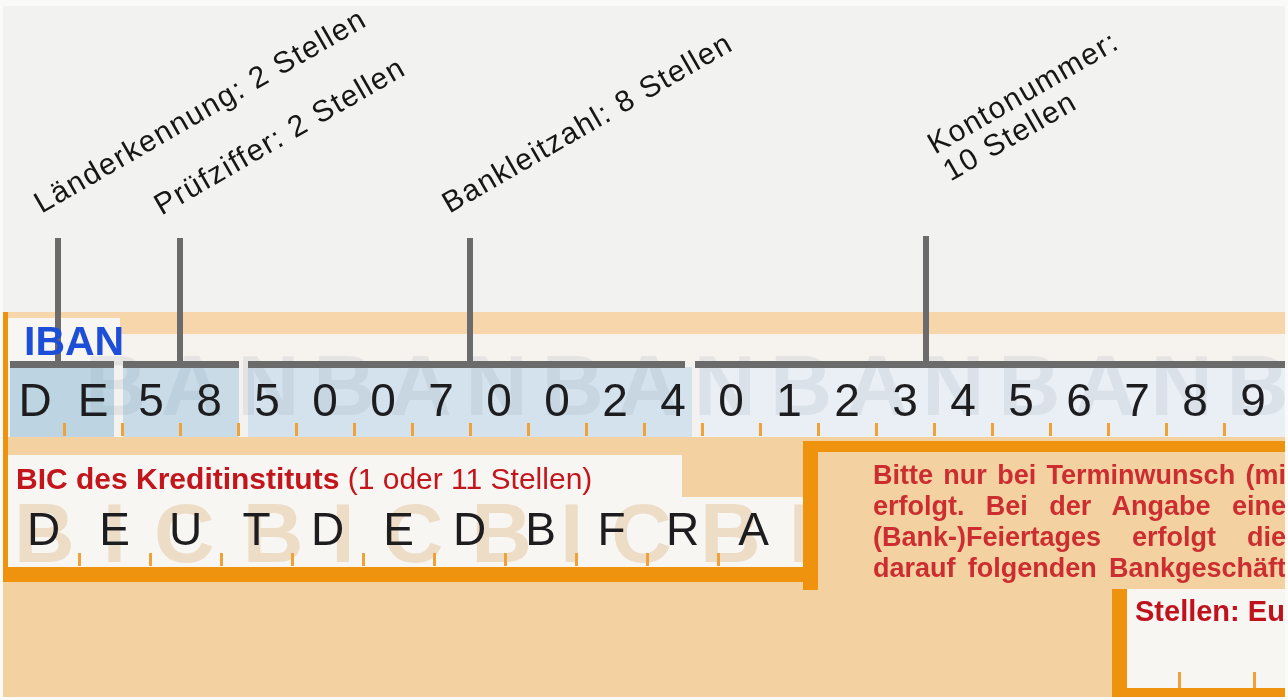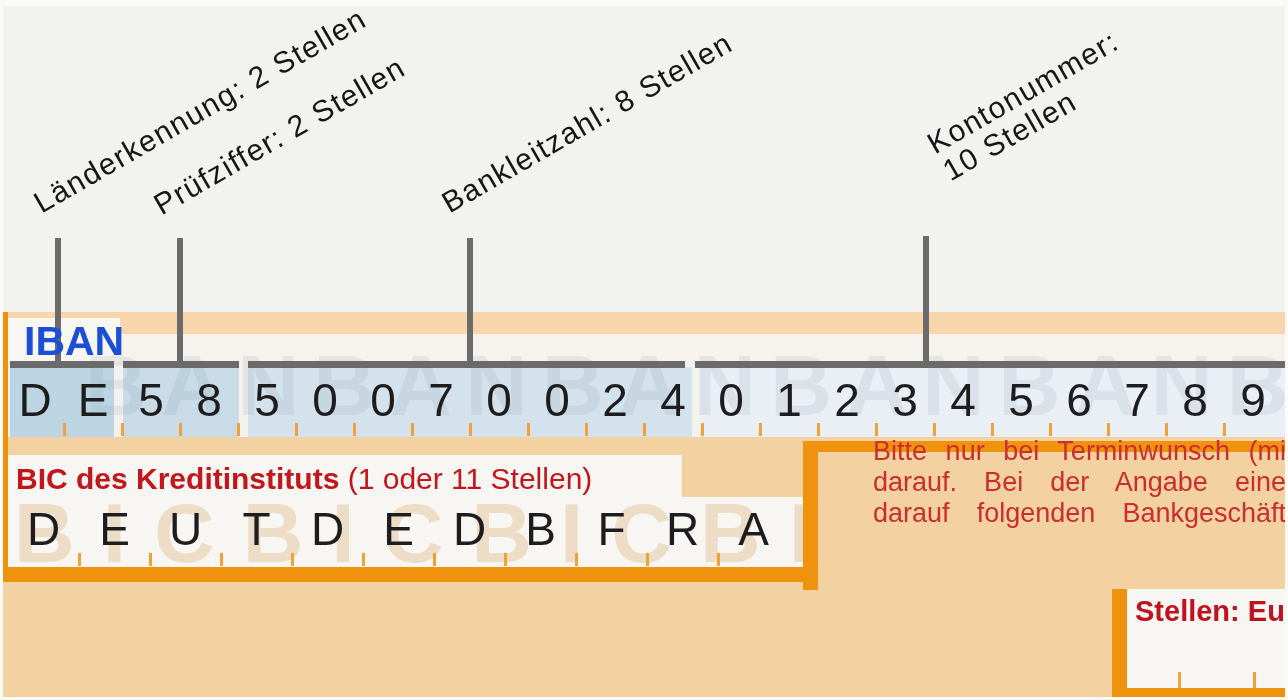--- a/index.html
+++ b/index.html
@@ -47,21 +47,21 @@
   .bic-bottom-bar{left:0;top:567px;width:818px;height:15px;background:#ef930e;z-index:3;}
   .bic-right-stripe{left:803px;top:441px;width:15px;height:149px;background:#ef930e;z-index:3;}
   .bic-header{left:16px;top:459px;width:660px;height:40px;line-height:40px;z-index:6;
               font-size:30px;color:#c3161c;white-space:nowrap;}
   .bic-header b{font-weight:bold;}
   #bic-row{left:8px;top:497px;width:781px;height:70px;}
   #bic-row .cell{line-height:64px;}
 
   
   .panel-top-bar{left:803px;top:441px;width:485px;height:11px;background:#ef930e;z-index:3;}
-  .note{left:873px;top:436px;width:413px;height:128px;z-index:6;}
+  .note{left:873px;top:460px;width:413px;height:128px;z-index:6;font-weight:bold;}
   .note-line{font-size:27px;line-height:31px;color:#cb2d30;white-space:normal;
              text-align:justify;text-align-last:justify;overflow:hidden;height:31px;}
 
   
   .eur-box{left:918px;top:590px;width:180px;height:106px;background:#f8f6f3;
            border:13px solid #ef930e;box-sizing:border-box;z-index:6;
            display:flex;align-items:center;justify-content:center;}
   .eur-text{font-size:44px;color:#222;letter-spacing:18px;margin-right:-18px;}
   .betrag-left{left:1112px;top:589px;width:15px;height:108px;background:#ef930e;z-index:6;}
   .betrag-bottom{left:1112px;top:688px;width:176px;height:9px;background:#ef930e;z-index:6;}
@@ -186,21 +186,22 @@
       <div class="tick" style="left: 424.5px;"></div>
       <div class="tick" style="left: 495.5px;"></div>
       <div class="tick" style="left: 566.5px;"></div>
       <div class="tick" style="left: 637.5px;"></div>
       <div class="tick" style="left: 708.5px;"></div>
     </div>
 
   <div class="abs panel-top-bar"></div>
   <div class="abs note">
       <div class="note-line">Bitte nur bei Terminwunsch (mi</div>
-      <div class="note-line">darauf. Bei der Angabe eine</div>
+      <div class="note-line">erfolgt. Bei der Angabe eine</div>
+      <div class="note-line">(Bank-)Feiertages erfolgt die</div>
       <div class="note-line">darauf folgenden Bankgeschäft</div>
     </div>
 
 
   <div class="abs betrag-white"></div>
   <div class="abs betrag-left"></div>
   <div class="abs betrag-bottom"></div>
   <div class="abs betrag-label">Stellen: Eu</div>
   <div class="abs betrag-tick" style="left:1178px;"></div>
   <div class="abs betrag-tick" style="left:1253px;"></div>

